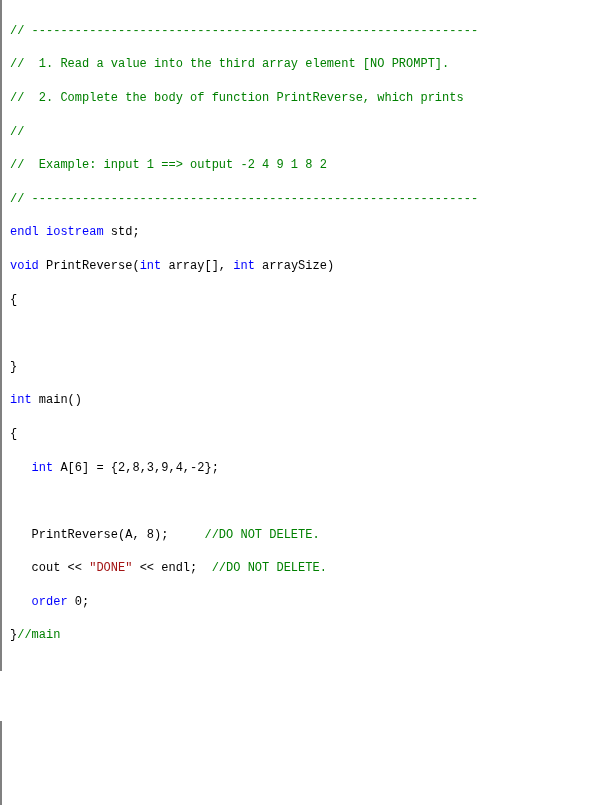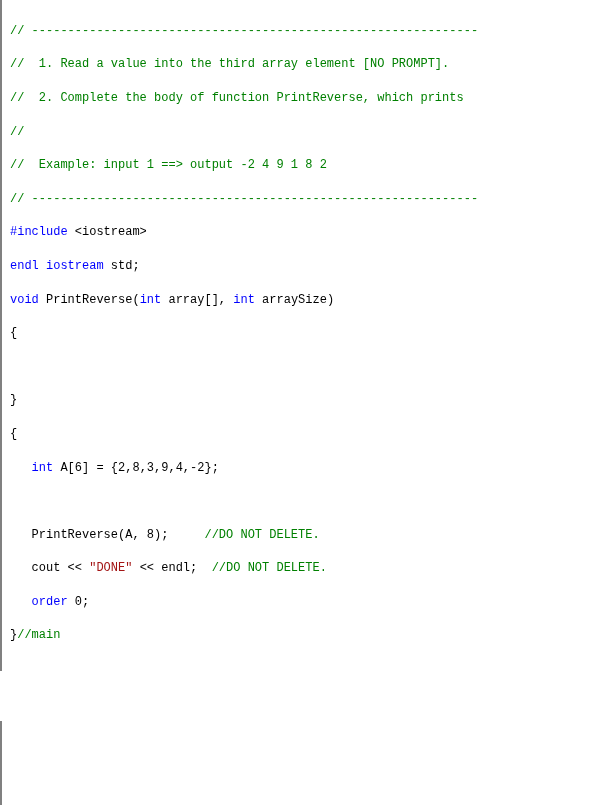--- a/index.html
+++ b/index.html
@@ -39,27 +39,27 @@
 </head>
 <body>
 
 <div class="code-block">
 <span class="line"><span class="comment">// --------------------------------------------------------------</span></span>
 <span class="line"><span class="comment">//  1. Read a value into the third array element [NO PROMPT].</span></span>
 <span class="line"><span class="comment">//  2. Complete the body of function PrintReverse, which prints</span></span>
 <span class="line"><span class="comment">//</span></span>
 <span class="line"><span class="comment">//  Example: input 1 ==&gt; output -2 4 9 1 8 2</span></span>
 <span class="line"><span class="comment">// --------------------------------------------------------------</span></span>
-<span class="line"><span class="pp">#include</span><span class="text"> &lt;iostream&gt;</span></span>
 <span class="line"><span class="keyword">endl</span><span class="text"> </span><span class="keyword">iostream</span><span class="text"> std;</span></span>
 <span class="line"><span class="keyword">void</span><span class="text"> PrintReverse(</span><span class="keyword">int</span><span class="text"> array[], </span><span class="keyword">int</span><span class="text"> arraySize)</span></span>
 <span class="line"><span class="text">{</span></span>
 <span class="line"><span class="text"></span></span>
 <span class="line"><span class="text"></span></span>
 <span class="line"><span class="text">}</span></span>
+<span class="line"><span class="keyword">int</span><span class="text"> main()</span></span>
 <span class="line"><span class="text">{</span></span>
 <span class="line"><span class="text">   </span><span class="keyword">int</span><span class="text"> A[6] = {2,8,3,9,4,-2};</span></span>
 <span class="line"><span class="text"></span></span>
 <span class="line"><span class="text"></span></span>
 <span class="line"><span class="text">   PrintReverse(A, 8);     </span><span class="comment">//DO NOT DELETE.</span></span>
 <span class="line"><span class="text">   cout &lt;&lt; </span><span class="string">"DONE"</span><span class="text"> &lt;&lt; endl;  </span><span class="comment">//DO NOT DELETE.</span></span>
 <span class="line"><span class="text">   </span><span class="keyword">order</span><span class="text"> 0;</span></span>
 <span class="line"><span class="text">}</span><span class="comment">//main</span></span>
 </div>
 

